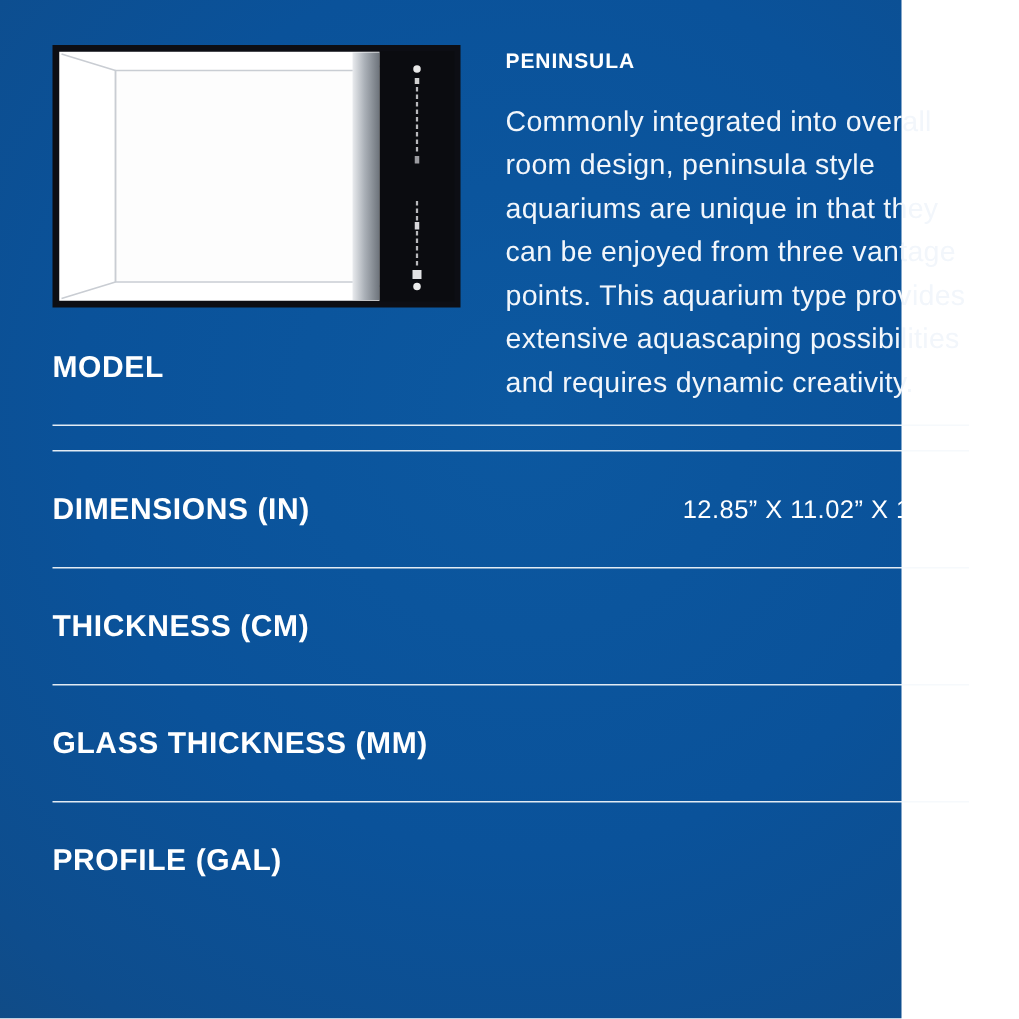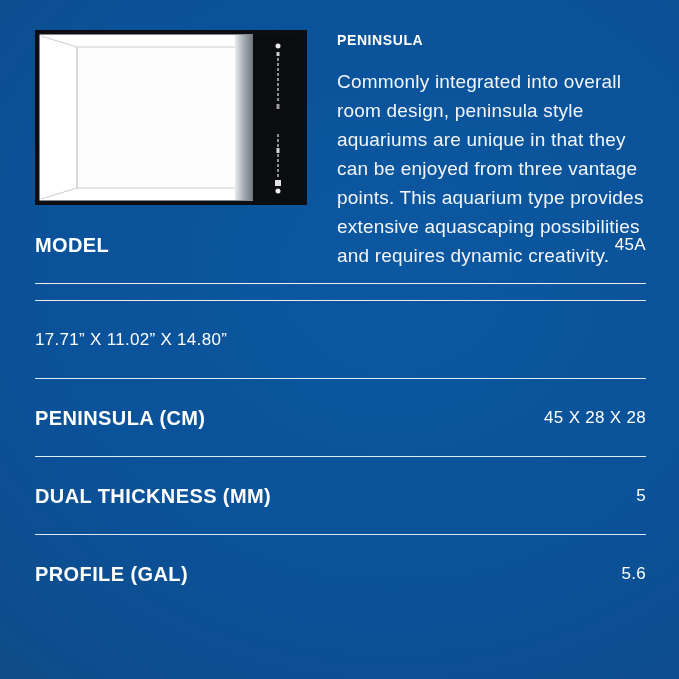--- a/index.html
+++ b/index.html
@@ -3,21 +3,21 @@
 <meta charset="utf-8">
 <style>
   html, body { margin: 0; padding: 0; }
   body {
     width: 679px; height: 679px;
     font-family: "Liberation Sans", sans-serif;
     overflow: hidden;
   }
   .page {
     position: relative;
-    width: 679px; height: 679px;
+    width: 601px; height: 679px;
     background:
       radial-gradient(130% 115% at 58% 40%,
         #0c58a0 0%, #0a529a 38%, #0e4d8d 62%, #164878 85%, #1e4671 100%);
     color: #ffffff;
   }
 
   
   .hero-image {
     position: absolute;
     left: 35px; top: 30px;
@@ -124,32 +124,32 @@
 
     <div class="spec-row">
       <span class="spec-label">MODEL</span>
       <span class="spec-value">45A</span>
     </div>
     <div class="divider"></div>
 
     <div class="divider"></div>
 
     <div class="spec-row">
-      <span class="spec-value">17.71” X 11.02” X 14.80”</span>
+      <span class="spec-label">DIMENSIONS (IN)</span>
+      <span class="spec-value">12.85” X 11.02” X 11.02”</span>
     </div>
     <div class="divider"></div>
 
     <div class="spec-row">
-      <span class="spec-label">PENINSULA (CM)</span>
-      <span class="spec-value">45 X 28 X 28</span>
+      <span class="spec-label">THICKNESS (CM)</span>
     </div>
     <div class="divider"></div>
 
     <div class="spec-row">
-      <span class="spec-label">DUAL THICKNESS (MM)</span>
+      <span class="spec-label">GLASS THICKNESS (MM)</span>
       <span class="spec-value">5</span>
     </div>
     <div class="divider"></div>
 
     <div class="spec-row">
       <span class="spec-label">PROFILE (GAL)</span>
       <span class="spec-value">5.6</span>
     </div>
 
   </div>

